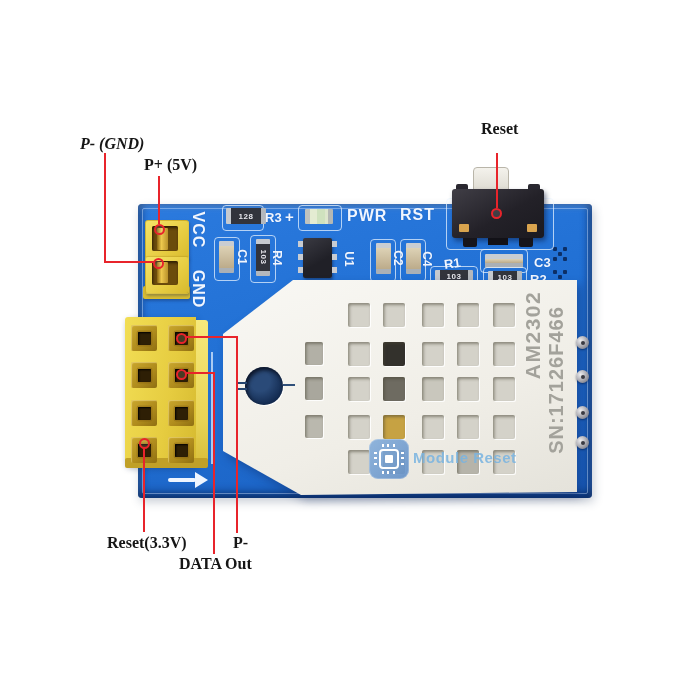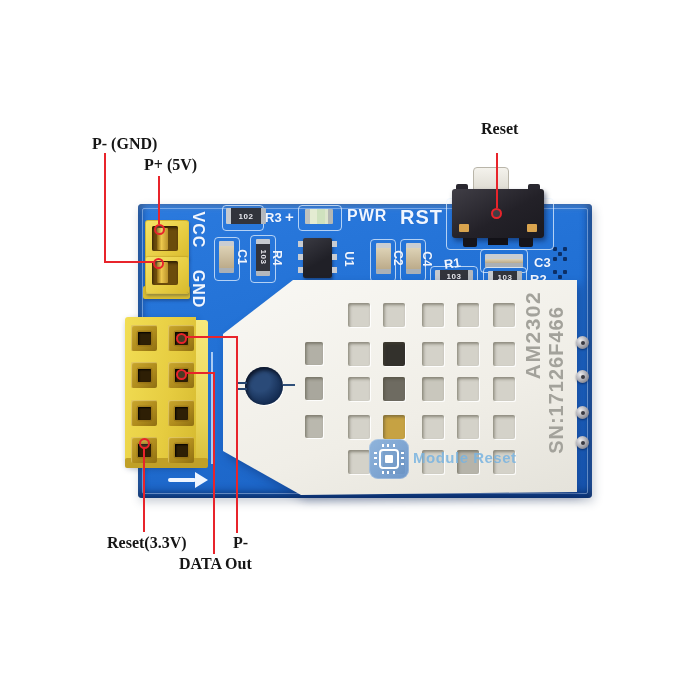--- a/index.html
+++ b/index.html
@@ -79,29 +79,29 @@
 <div class="stage">
 
   <div class="pcb">
     <div class="silkframe"></div>
 
     <div class="silk cc" style="left:60px;top:26px;font-size:16px;letter-spacing:1px;">VCC</div>
     <div class="silk cc" style="left:60px;top:85px;font-size:16px;letter-spacing:1px;">GND</div>
 
     <div class="outline" style="left:84px;top:1px;width:40px;height:24px;"></div>
     <div class="res resH" style="left:88px;top:4px;width:30px;height:16px;">
-      <span class="code">102</span>
+      <span class="code">128</span>
     </div>
     <div class="silk" style="left:127px;top:6px;font-size:13px;">R3</div>
     <div class="silk" style="left:147px;top:4px;font-size:15px;">+</div>
     <div class="outline" style="left:160px;top:1px;width:42px;height:24px;"></div>
     <div class="ab" style="left:167px;top:5px;width:28px;height:15px;border-radius:1px;
          background:linear-gradient(90deg,#bfc3bf 0 5px,#e4ecd2 5px 12px,#cfe2be 12px 20px,#dde6cc 20px 23px,#b4b8b4 23px 28px);"></div>
     <div class="silk" style="left:209px;top:3px;font-size:16px;letter-spacing:1px;">PWR</div>
-    <div class="silk" style="left:262px;top:2px;font-size:20px;letter-spacing:1px;">RST</div>
+    <div class="silk" style="left:262px;top:2px;font-size:16px;letter-spacing:1px;">RST</div>
 
     <div class="outline" style="left:76px;top:33px;width:24px;height:42px;"></div>
     <div class="cap" style="left:81px;top:37px;width:15px;height:22px;"></div>
     <div class="silk cc" style="left:104px;top:53px;font-size:12px;">C1</div>
 
     <div class="outline" style="left:112px;top:31px;width:24px;height:46px;"></div>
     <div class="res resV" style="left:118px;top:35px;width:14px;height:27px;">
       <span class="code cc" style="position:absolute;left:7px;top:13px;">103</span>
     </div>
     <div class="silk cc" style="left:139px;top:54px;font-size:12px;">R4</div>
@@ -298,20 +298,20 @@
   <div class="rl" style="left:213px;top:372px;width:2px;height:182px;"></div>
   <div class="rl" style="left:143px;top:448px;width:2px;height:84px;"></div>
 
   <div class="ring" style="left:153.5px;top:223.5px;"></div>
   <div class="ring" style="left:152.5px;top:257.5px;"></div>
   <div class="ring" style="left:490.5px;top:207.5px;"></div>
   <div class="ring" style="left:175.5px;top:332.5px;"></div>
   <div class="ring" style="left:175.5px;top:368.5px;"></div>
   <div class="ring" style="left:138.5px;top:437.5px;"></div>
 
-  <div class="anno" style="left:92px;top:135px;">P- (GND)</div>
+  <div class="anno" style="left:80px;top:135px;font-style:italic;">P- (GND)</div>
   <div class="anno" style="left:144px;top:156px;">P+ (5V)</div>
   <div class="anno" style="left:481px;top:120px;">Reset</div>
   <div class="anno" style="left:107px;top:534px;">Reset(3.3V)</div>
   <div class="anno" style="left:179px;top:555px;">DATA Out</div>
   <div class="anno" style="left:233px;top:534px;">P-</div>
 
 </div>
 
 </body></html>

